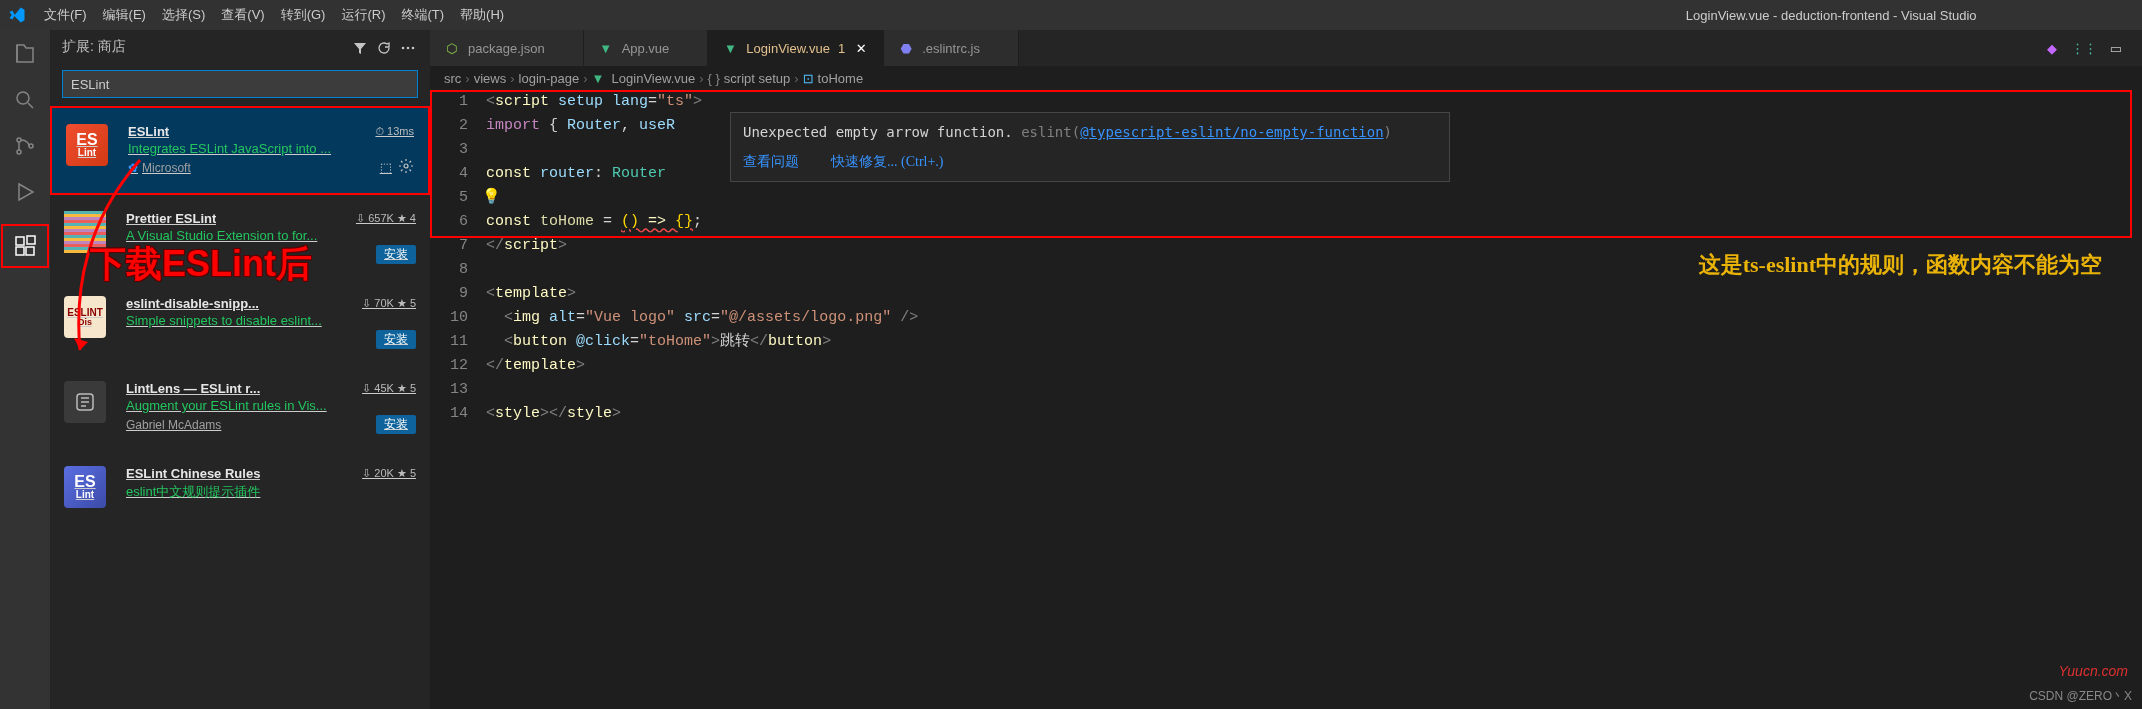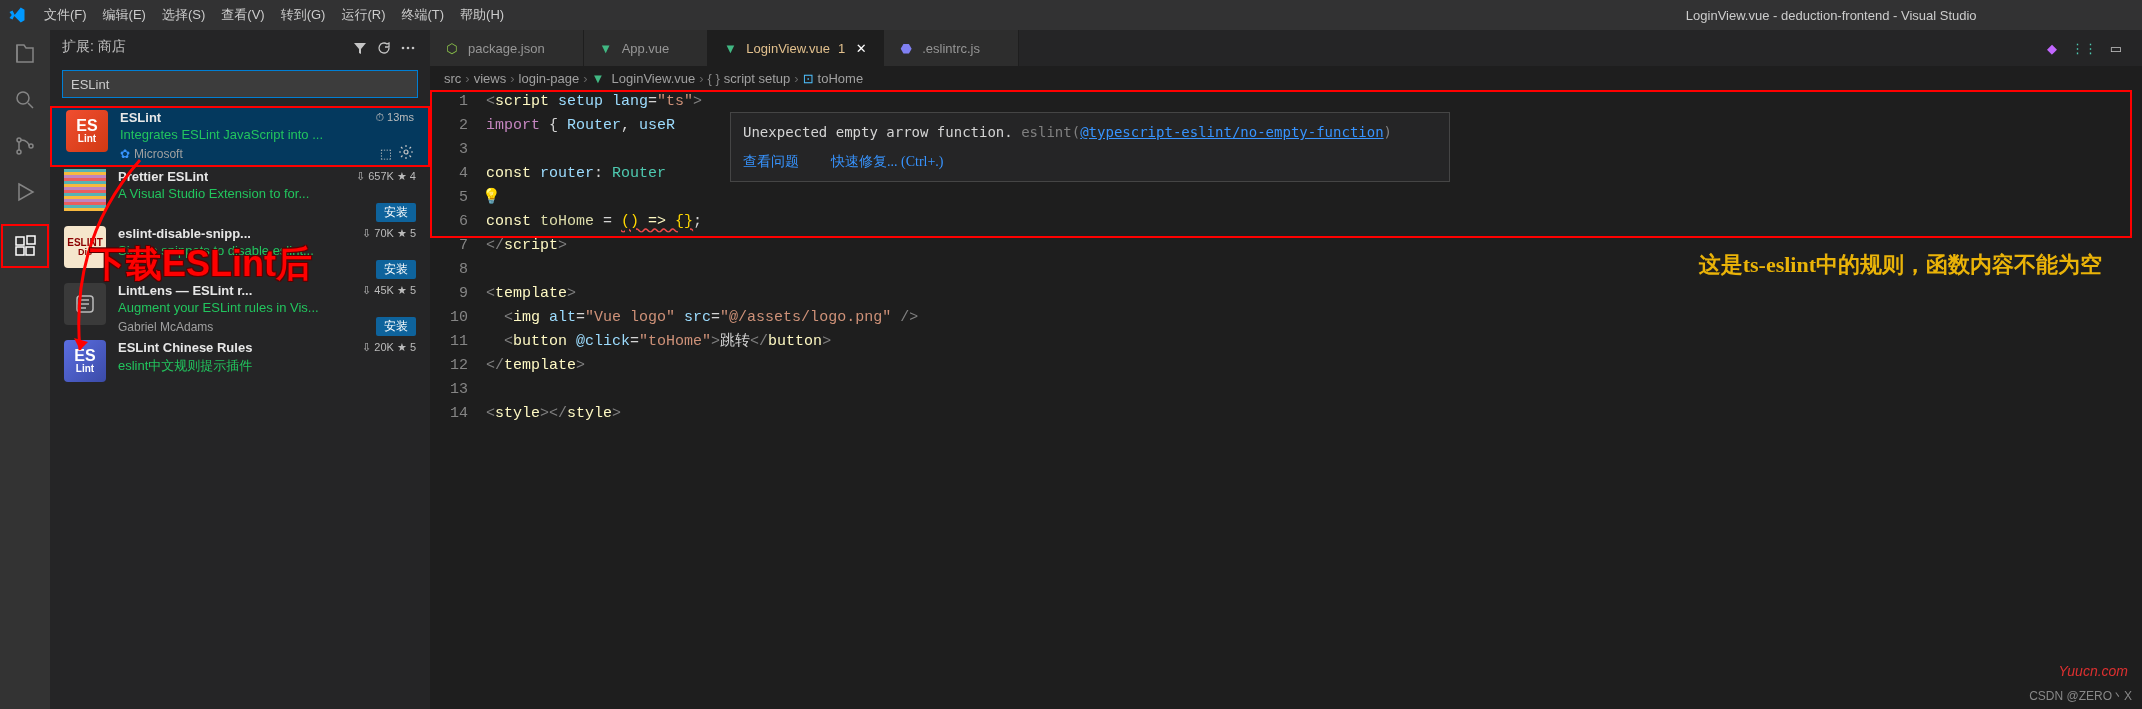--- a/index.html
+++ b/index.html
@@ -20,21 +20,21 @@
 .ab-ext-box { border: 2px solid #ff0000; width: 48px; height: 44px; display: flex; align-items: center; justify-content: center; }
 
 .sidebar { width: 380px; background: #252526; display: flex; flex-direction: column; position: relative; }
 .sidebar-header { display: flex; align-items: flex-start; padding: 8px 12px; font-size: 14px; color: #bbbbbb; text-transform: uppercase; }
 .sidebar-header .label { flex: 1; }
 .sidebar-header .hicon { width: 20px; height: 20px; display: flex; align-items: center; justify-content: center; color: #c5c5c5; margin-left: 4px; cursor: pointer; }
 .search-box { margin: 4px 12px 8px; background: #3c3c3c; border: 1px solid #007fd4; height: 28px; display: flex; align-items: center; padding: 0 8px; }
 .search-box input { background: transparent; border: none; outline: none; color: #cccccc; width: 100%; font-size: 13px; }
 
 .ext-list { flex: 1; overflow: hidden; }
-.ext-item { display: flex; padding: 2px 14px; gap: 12px; cursor: pointer; position: relative; }
+.ext-item { display: flex; padding: 16px 14px; gap: 20px; cursor: pointer; position: relative; text-decoration: underline; }
 .ext-item.selected { background: #04395e; }
 .ext-icon { width: 42px; height: 42px; border-radius: 4px; flex-shrink: 0; display: flex; align-items: center; justify-content: center; font-size: 14px; font-weight: bold; color: white; }
 .ext-content { flex: 1; min-width: 0; }
 .ext-row1 { display: flex; align-items: center; }
 .ext-name { font-weight: 600; color: #e7e7e7; white-space: nowrap; overflow: hidden; text-overflow: ellipsis; }
 .ext-meta { margin-left: auto; display: flex; align-items: center; gap: 8px; font-size: 11px; color: #bbbbbb; }
 .ext-desc { font-size: 13px; color: #22c55e; white-space: nowrap; overflow: hidden; text-overflow: ellipsis; margin-top: 2px; }
 .ext-row3 { display: flex; align-items: center; margin-top: 2px; }
 .ext-publisher { font-size: 12px; color: #a0a0a0; display: flex; align-items: center; gap: 4px; }
 .verified { color: #3794ff; }

